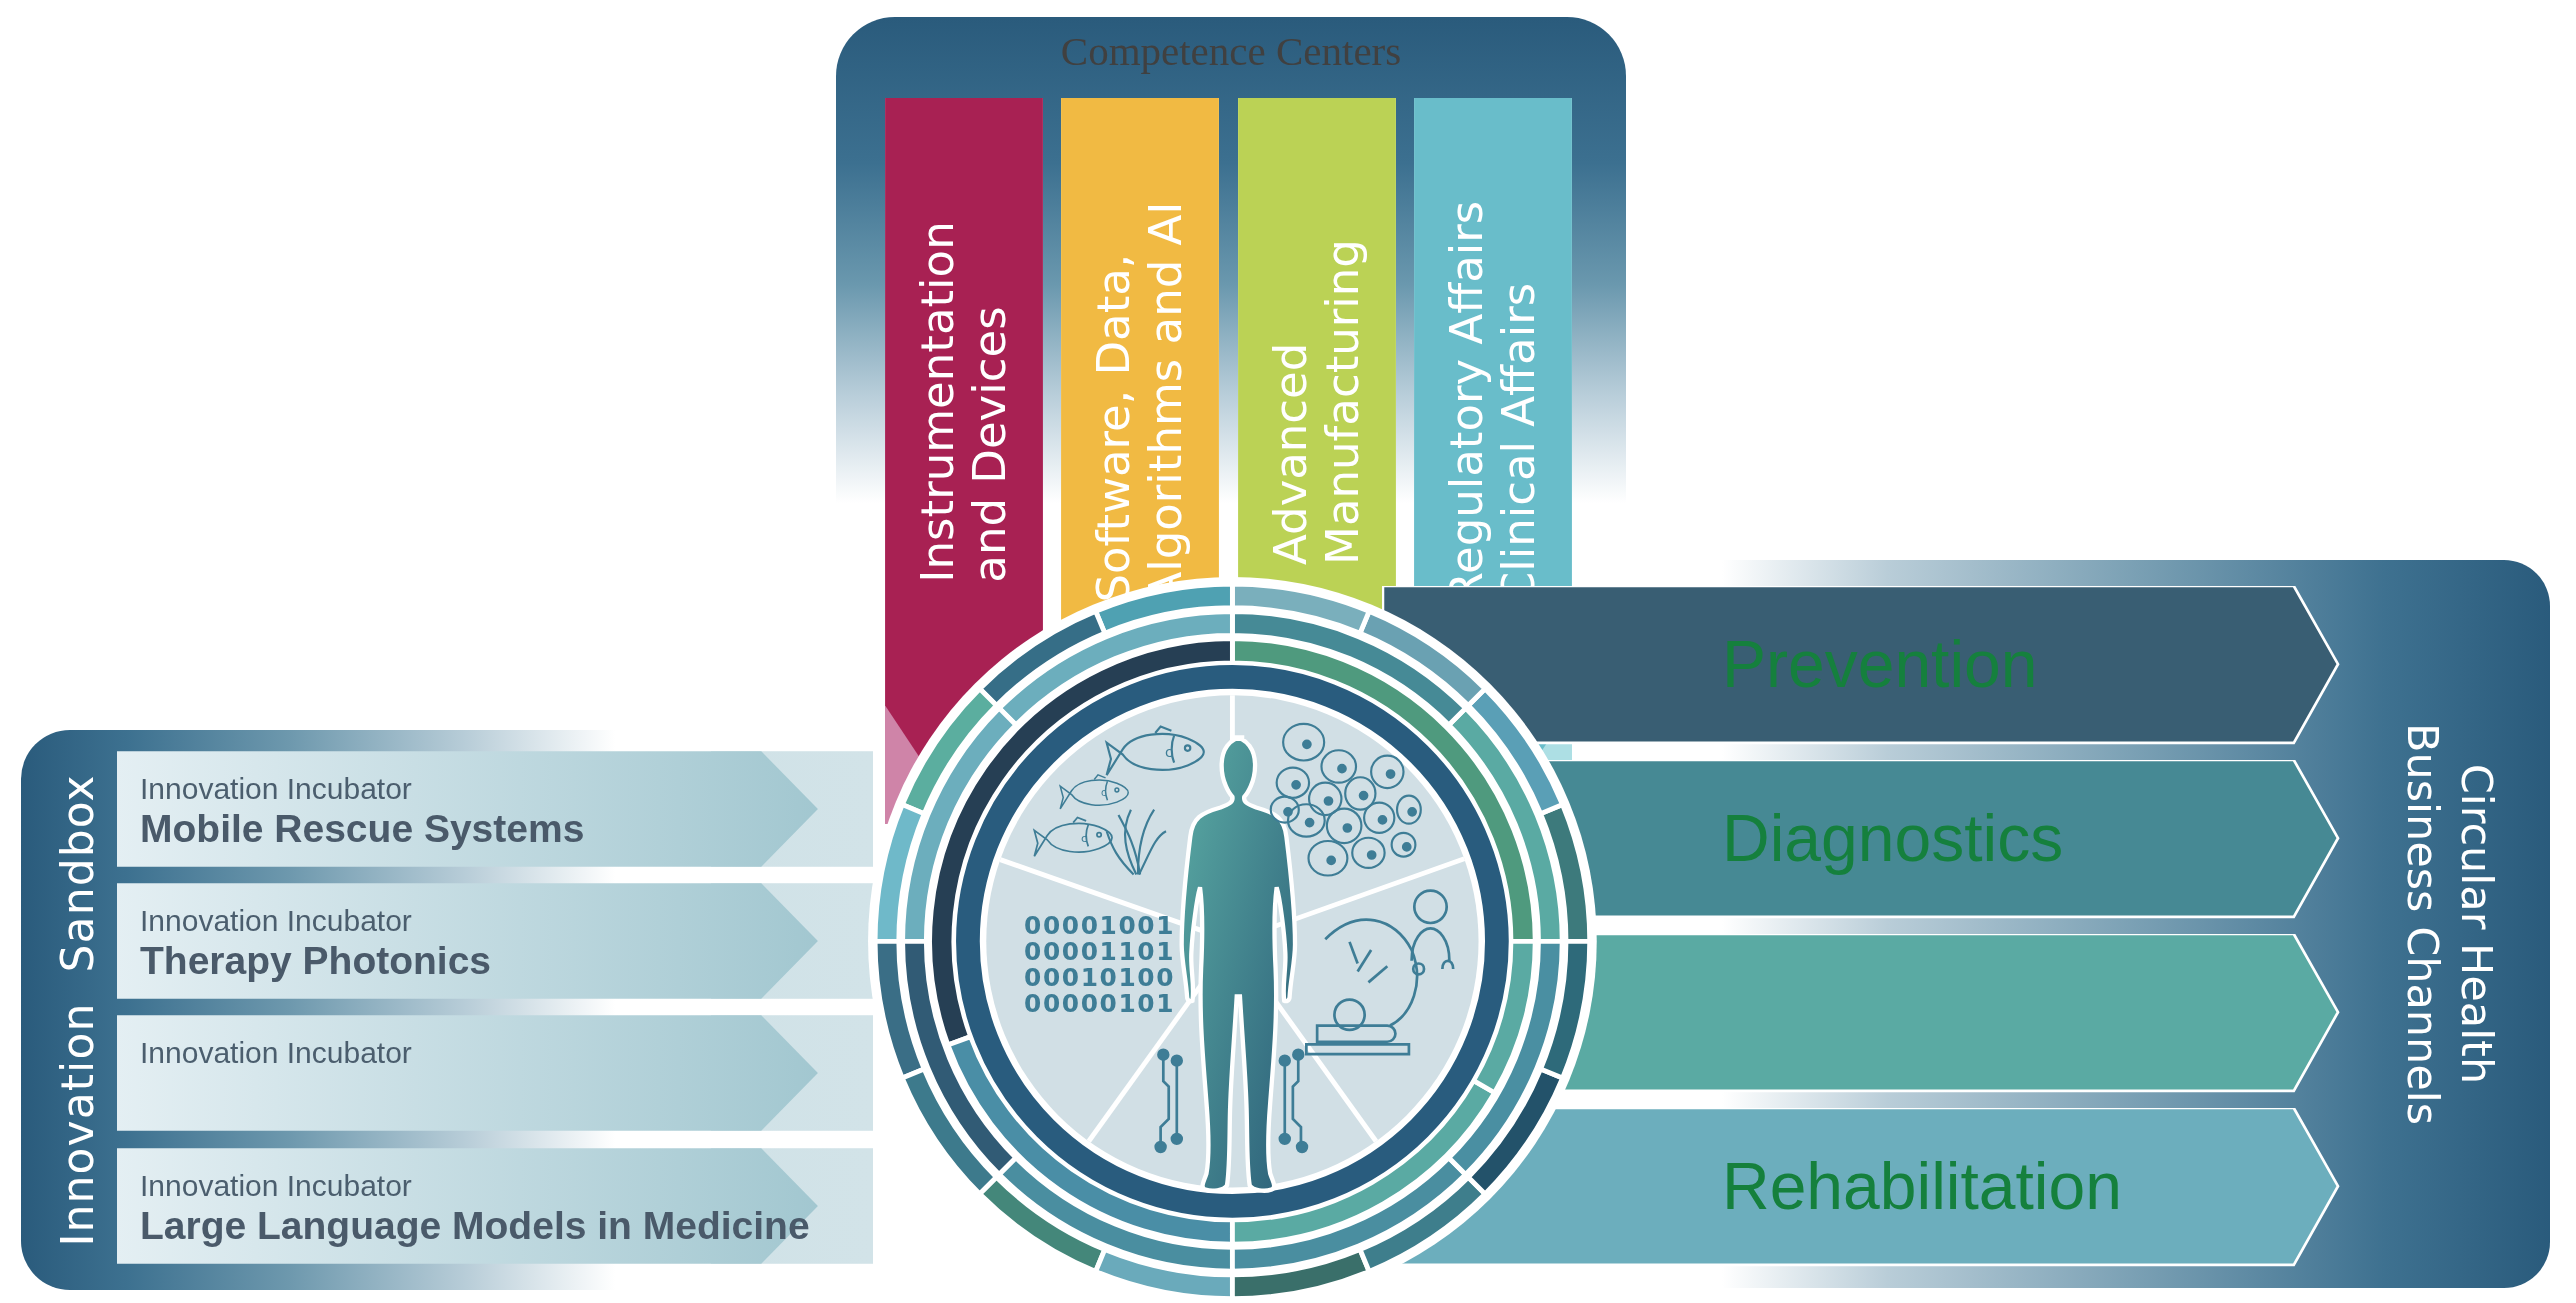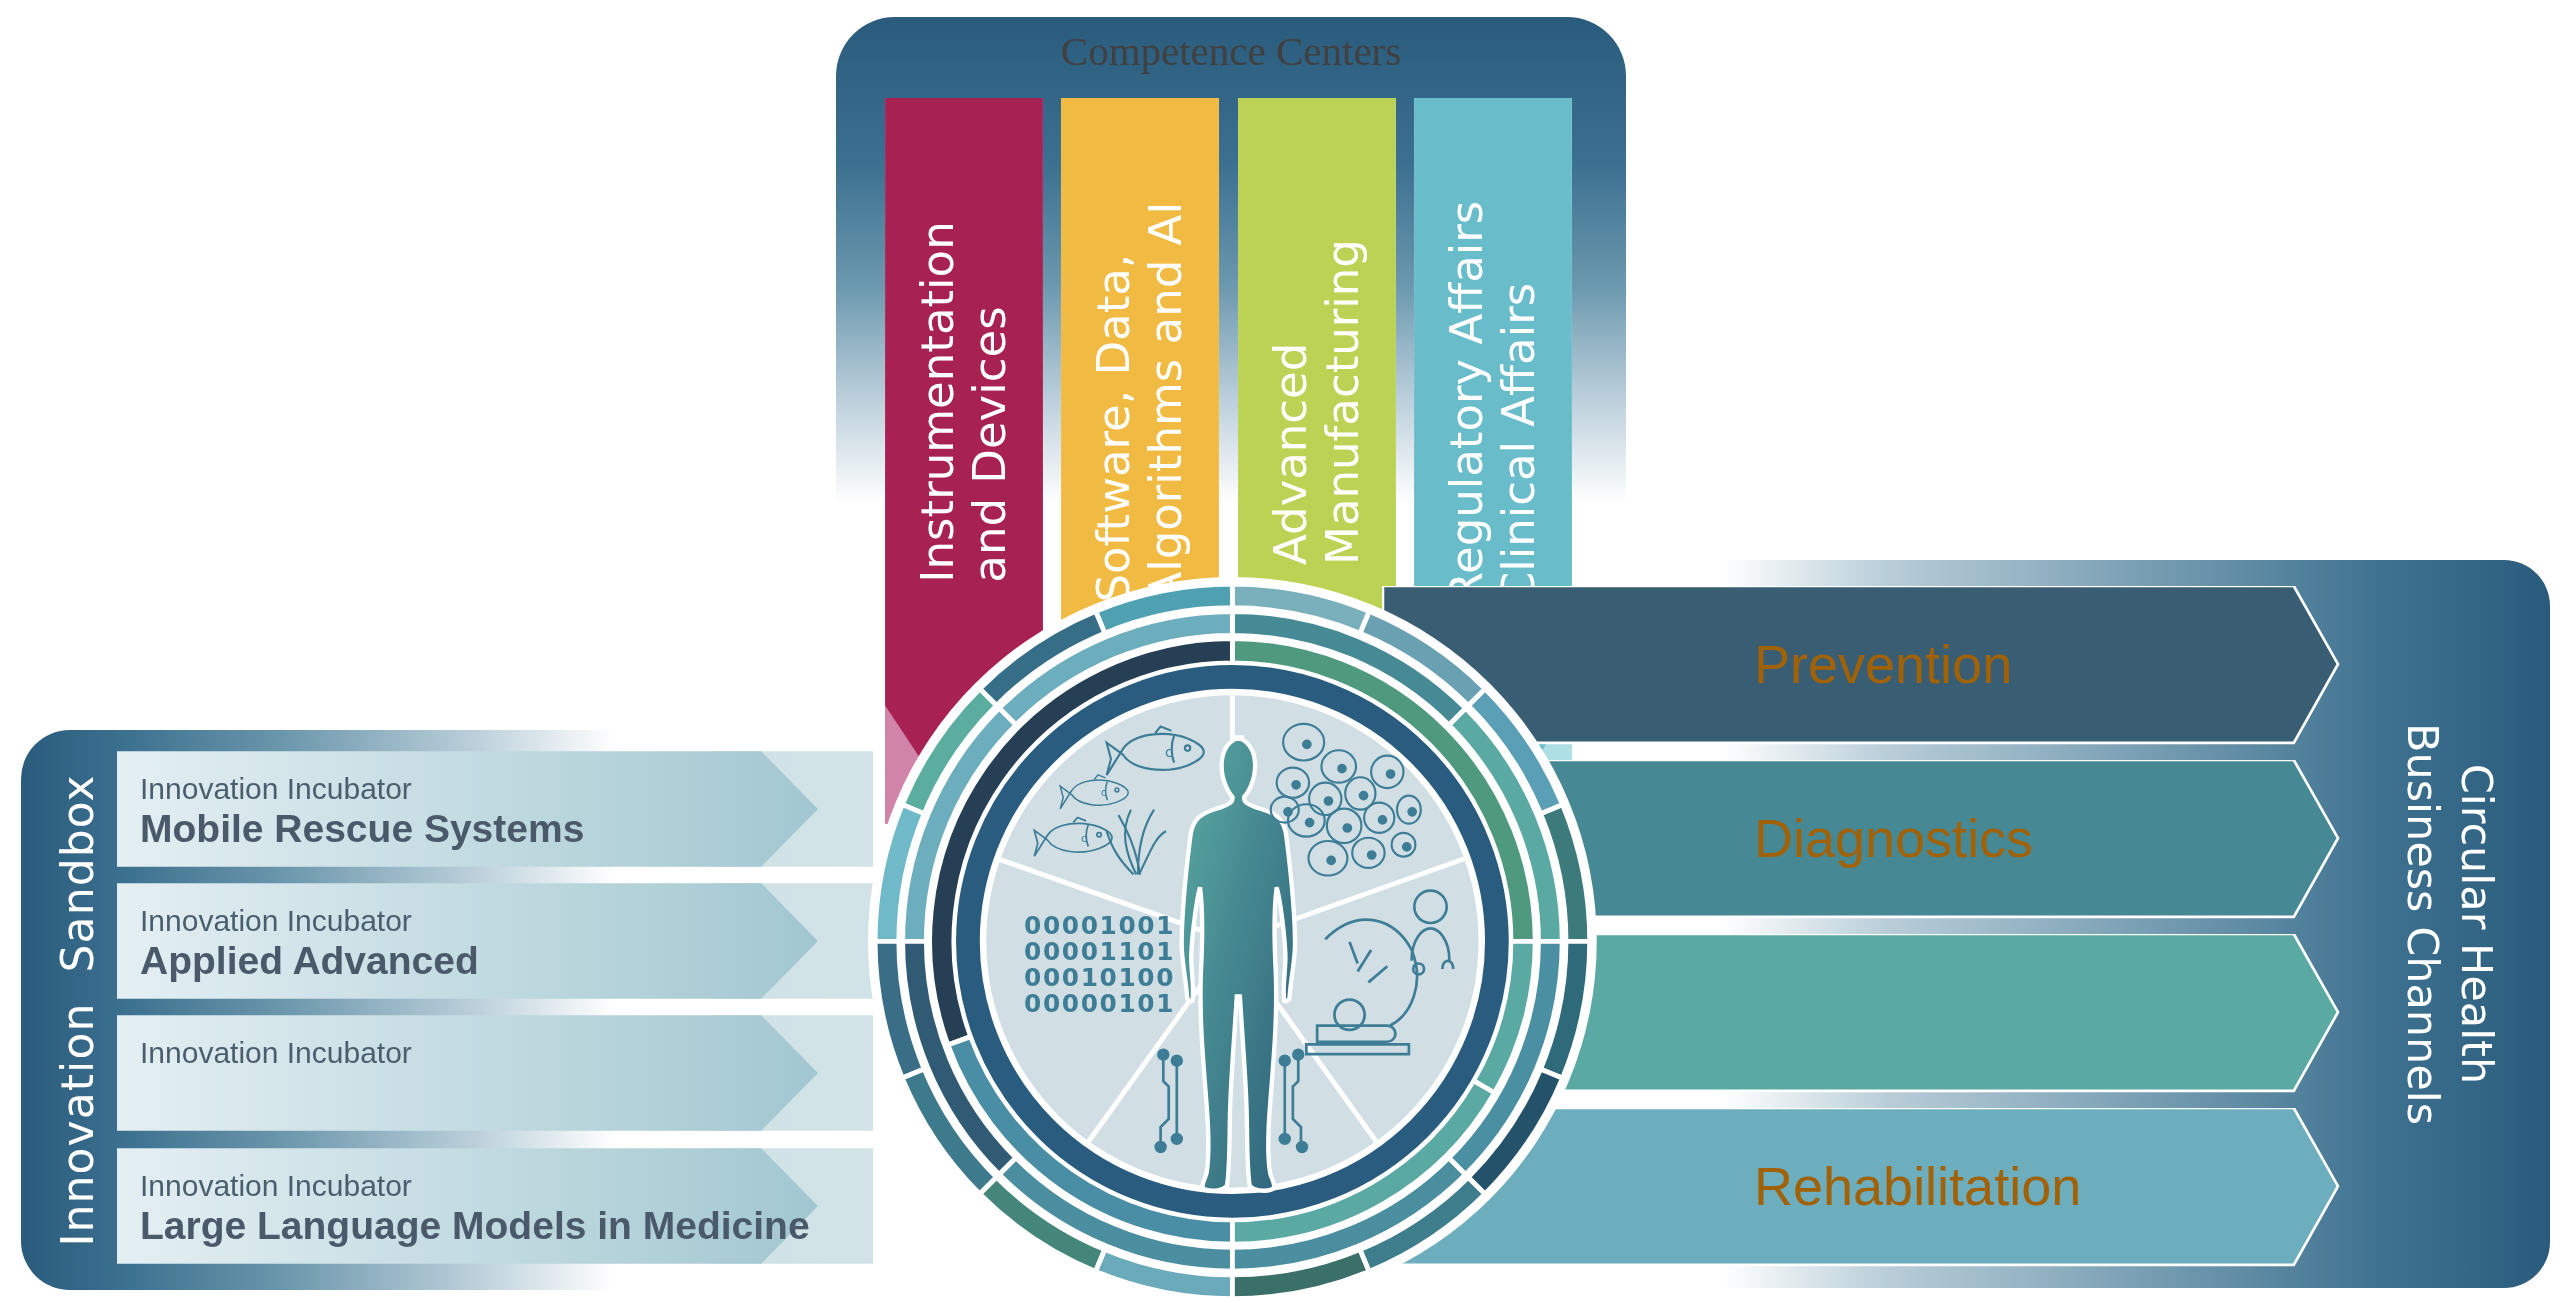--- a/index.html
+++ b/index.html
@@ -52,21 +52,21 @@
     border-radius: 0 46px 46px 0;
     background: linear-gradient(to right, #ffffff 0%, #b9cdd8 20%, #7aa0b4 50%, #3e7190 80%, #2a5b7c 100%);
   }
   #bc-title {
     left: 2364px; top: 560px; width: 173px; height: 728px;
     display: flex; align-items: center; justify-content: center;
   }
   #bc-title .rot { transform: rotate(90deg); white-space: nowrap; color: #fff; font-size: 43px; line-height: 54px; text-align: center; }
   .bc-row { position: absolute; left: 1382px; height: 157px; width: 972px; }
   .bc-row svg { position: absolute; left: 0; top: 0; }
-  .bc-text { position: absolute; left: 372px; top: 0; height: 157px; line-height: 157px; color: #a16207; font-size: 54px; font-family: "Liberation Sans", sans-serif; }
+  .bc-text { position: absolute; left: 340px; top: 0; height: 157px; line-height: 157px; color: #15803d; font-size: 66px; font-family: "Liberation Sans", sans-serif; }
 
   #wheel { position: absolute; left: 0; top: 0; }
 </style>
 </head>
 <body>
 
 <div id="cc-frame" class="abs"></div>
 <div id="cc-title" class="abs">Competence Centers</div>
 <div id="cc-cols">
     <div class="cc-col" style="left: 885px;">
@@ -154,21 +154,21 @@
           <linearGradient id="sbe1" x1="0" x2="1" y1="0" y2="0">
             <stop offset="0" stop-color="#d0e2e7"></stop>
             <stop offset="1" stop-color="#d2e3e8"></stop>
           </linearGradient>
         </defs>
         <rect x="1100" y="0" width="300" height="214" fill="url(#sbe1)"></rect>
         <polygon points="0,0 1193,0 1298,107 1193,214 0,214" fill="url(#sbg1)"></polygon>
       </svg>
       <div class="sb-text">
         <div class="l1">Innovation Incubator</div>
-        <div class="l2">Applied Advanced</div>
+        <div class="l2">Therapy Photonics</div>
       </div>
     </div>
     <div class="sb-row" style="top: 1015px;">
       <svg width="756" height="116" viewBox="0 0 1400 214">
         <defs>
           <linearGradient id="sbg2" x1="0" x2="1" y1="0" y2="0">
             <stop offset="0" stop-color="#e4eff3"></stop>
             <stop offset="1" stop-color="#a2c7d0"></stop>
           </linearGradient>
           <linearGradient id="sbe2" x1="0" x2="1" y1="0" y2="0">

